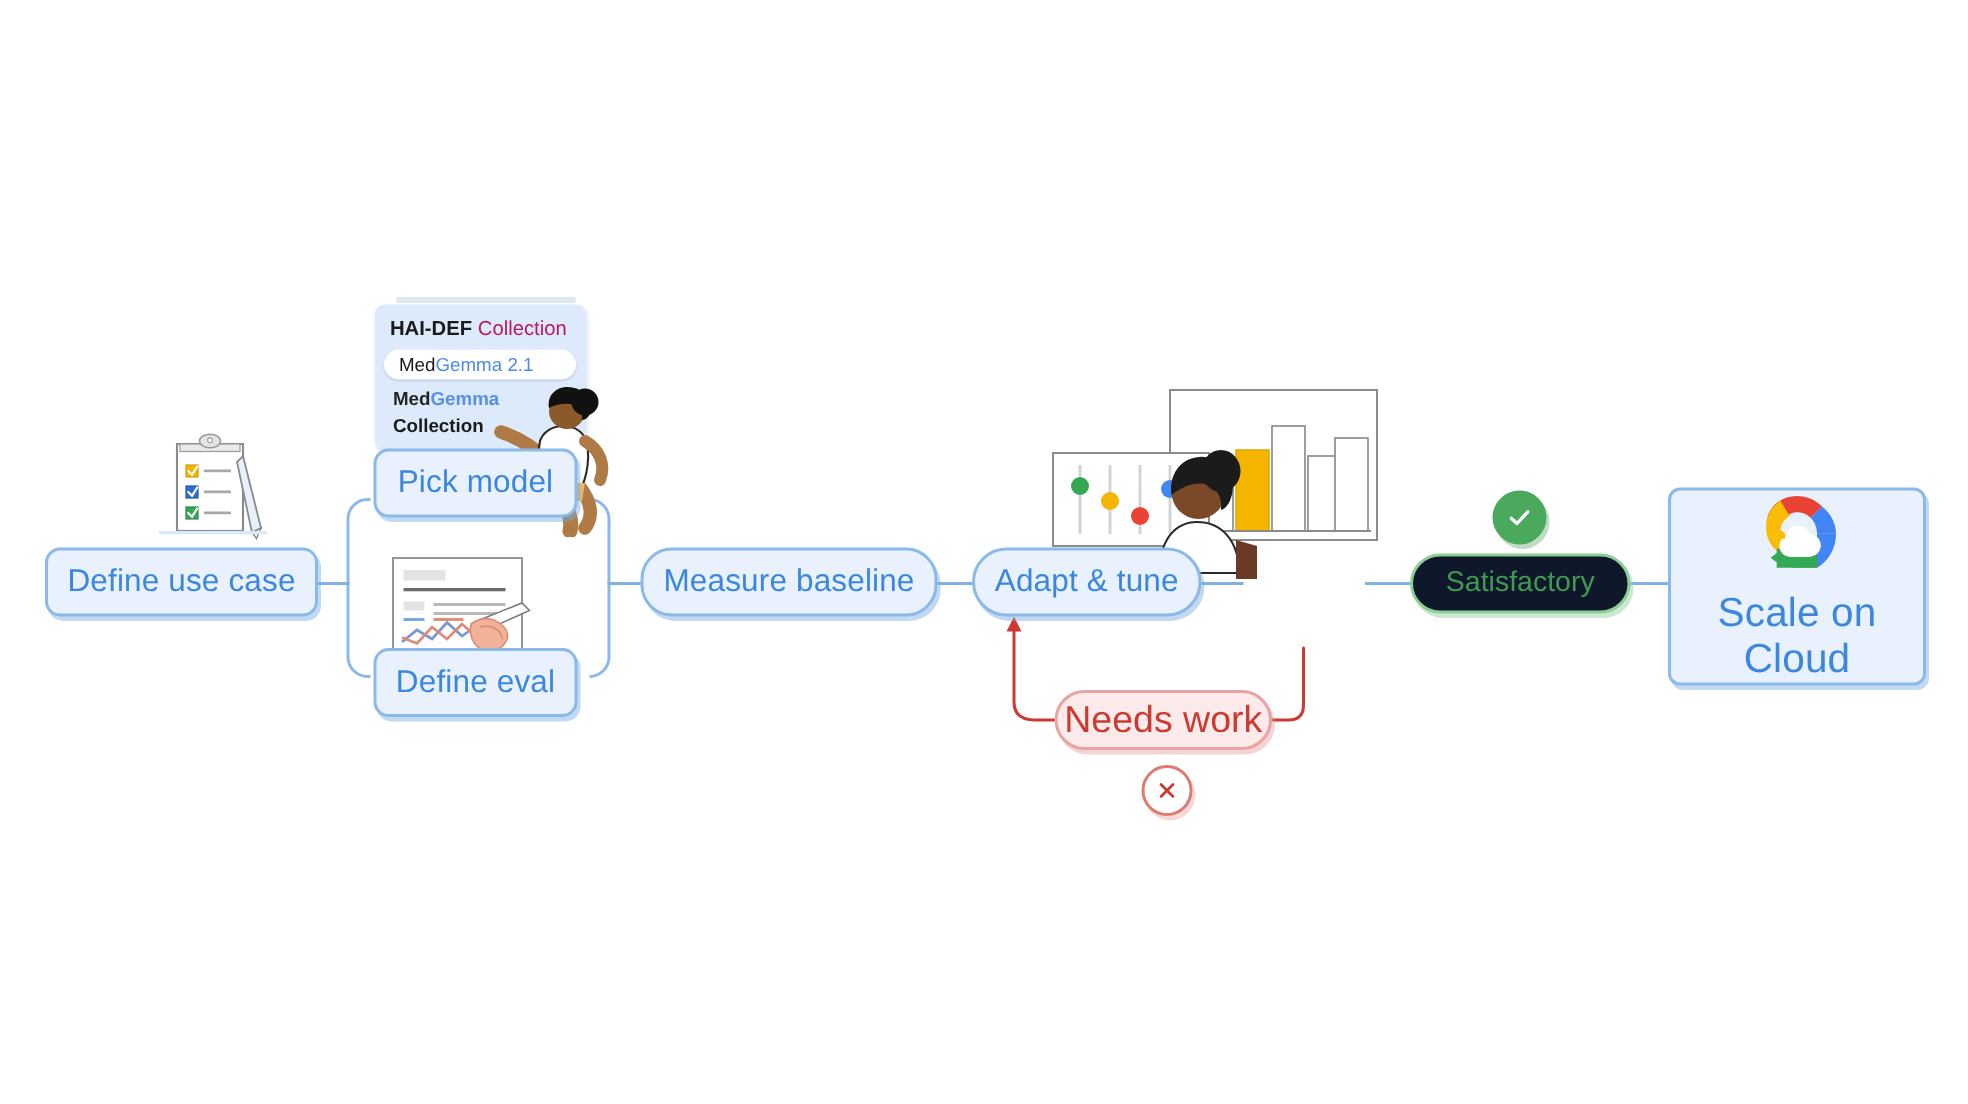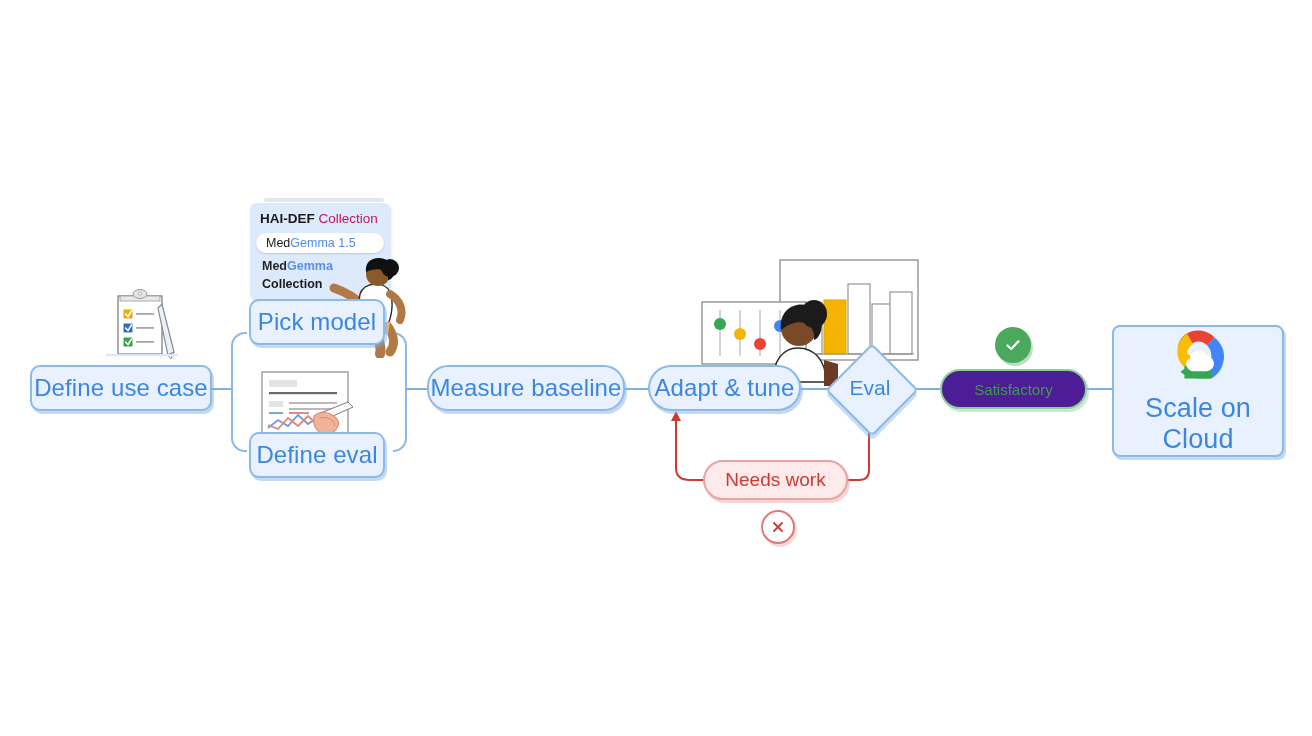--- a/index.html
+++ b/index.html
@@ -21,56 +21,56 @@
     position: absolute;
     box-sizing: border-box;
     background: #e8f1fd;
     border: 2px solid #8ab9ea;
     border-radius: 10px;
     color: #3b87e0;
     display: flex;
     align-items: center;
     justify-content: center;
     text-align: center;
-    font-size: 24px;
+    font-size: 21px;
     letter-spacing: 0.1px;
     box-shadow: 2px 3px 0 rgba(120,170,225,0.45);
     z-index: 20;
   }
 
   .node-cloud {
     flex-direction: column;
     gap: 10px;
     border-radius: 8px;
     font-size: 27px;
   }
 
   
   .pill-green {
     position: absolute;
     box-sizing: border-box;
-    background: #4c1d95;
+    background: #0f172a;
     border: 2px solid #8dce97;
     border-radius: 999px;
     color: #3f9b52;
     display: flex; align-items: center; justify-content: center;
-    font-size: 15px;
+    font-size: 19px;
     box-shadow: 2px 3px 0 rgba(140,205,150,0.45);
     z-index: 20;
   }
   
   .pill-red {
     position: absolute;
     box-sizing: border-box;
     background: #fdeaea;
     border: 2px solid #e8a3a3;
     border-radius: 999px;
     color: #cc3b32;
     display: flex; align-items: center; justify-content: center;
-    font-size: 19px;
+    font-size: 25px;
     box-shadow: 2px 3px 0 rgba(230,160,160,0.45);
     z-index: 20;
   }
 
   
   .diamond-wrap { position: absolute; z-index: 20; }
   .diamond {
     position: absolute;
     left: 50%; top: 50%;
     width: 62px; height: 62px;
@@ -201,21 +201,21 @@
     <rect x="8" y="68" width="72" height="2.2" fill="#dbe9f7"></rect>
   </svg>
 
   <div class="hai-card" style="left:250px; top:203px; width:140px;">
     <div class="topline"></div>
     <div class="hai-title">
       <span>HAI-DEF</span>
       <span class="blue">Collection</span>
     </div>
     <div class="hai-row sel">
-      <span>Med</span><span class="blue">Gemma 1.5</span>
+      <span>Med</span><span class="blue">Gemma 2.1</span>
     </div>
     <div class="hai-row dim">
       <span>Med</span><span class="blue">Gemma</span>
     </div>
     <div class="hai-row">
       <span>Collection</span><span class="blue"></span>
     </div>
   </div>
 
   <svg class="illus" style="left:320px; top:248px; width:96px; height:110px; z-index:16;" viewBox="0 0 96 110">
@@ -295,24 +295,20 @@
   </div>
 
   <div class="node" style="left:427px; top:365px; width:198px; height:46px;border-radius:21px;">
     <span>Measure baseline</span>
   </div>
 
   <div class="node" style="left:648px; top:365px; width:153px; height:46px;border-radius:23px;">
     <span>Adapt &amp; tune</span>
   </div>
 
-  <div class="diamond-wrap" style="left:829px; top:345px; width:82px; height:86px;">
-    <div class="diamond"></div>
-    <div class="diamond-label">Eval</div>
-  </div>
 
   <div class="pill-green" style="left:940px; top:369px; width:147px; height:40px;">
     <span>Satisfactory</span>
   </div>
   <div class="badge-check" style="left:995px; top:327px;">
     <svg width="20" height="20" viewBox="0 0 20 20">
       <path d="M4.5 10.5 L8.3 14 L15.5 6.2" stroke="#ffffff" stroke-width="2.2" fill="none" stroke-linecap="round" stroke-linejoin="round"></path>
     </svg>
   </div>
 

